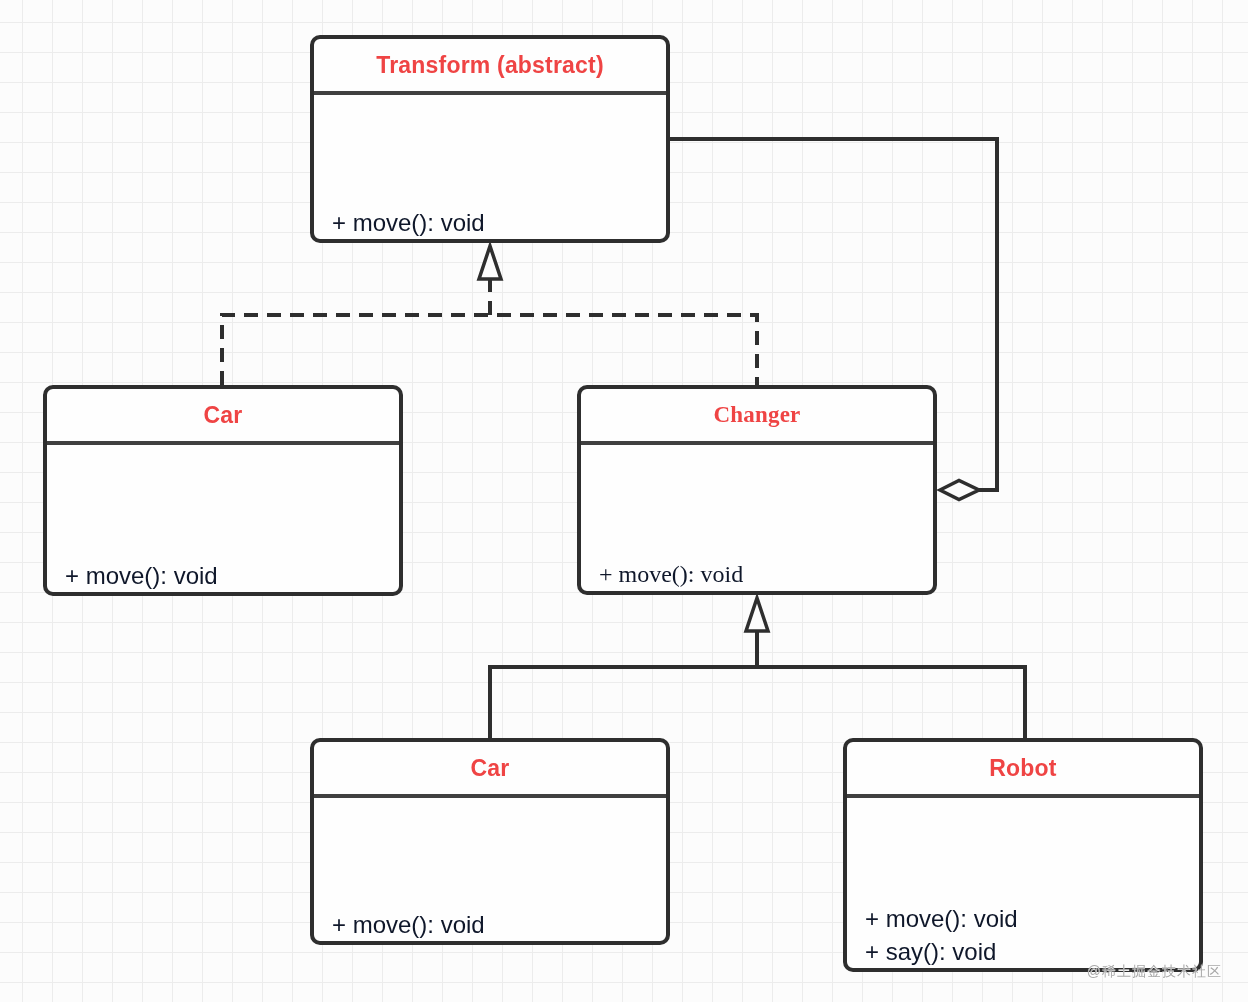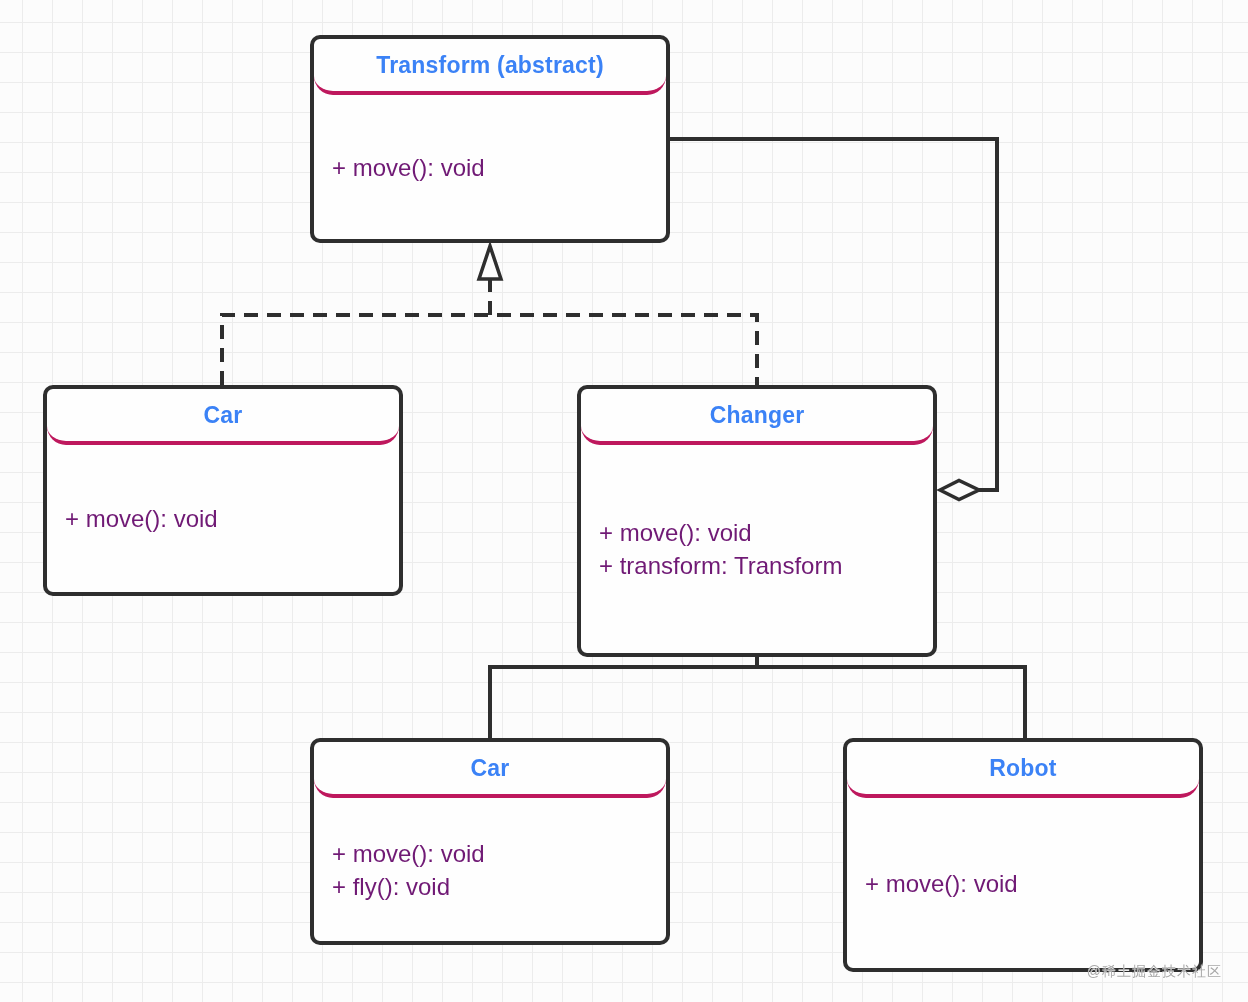--- a/index.html
+++ b/index.html
@@ -30,39 +30,38 @@
     background: #fefefe;
     border: 4px solid #2e2e2e;
     border-radius: 10px;
     display: flex;
     flex-direction: column;
     z-index: 2;
   }
   .uml-title {
     height: 56px;
     flex: 0 0 56px;
-    border-bottom: 4px solid #be185d;
+    border-bottom: 4px solid #404040;
     display: flex;
     align-items: center;
     justify-content: center;
     font-size: 23px;
     font-weight: 700;
-    color: #3b82f6;
+    color: #ef4444;
     letter-spacing: 0.2px;
-    border-radius: 19px;
   }
   .uml-body {
     flex: 1 1 auto;
     display: flex;
     flex-direction: column;
-    justify-content: center;
+    justify-content: flex-end;
     padding: 0 18px;
     font-size: 24px;
     line-height: 33px;
-    color: #701a75;
+    color: #0f172a;
   }
   .watermark {
     position: absolute;
     right: 26px;
     bottom: 21px;
     font-size: 14px;
     color: #a8a8a8;
     text-shadow: 0 1px 0 rgba(255,255,255,0.9);
     letter-spacing: 1px;
     z-index: 3;
@@ -92,38 +91,37 @@
     </div>
   </div>
 
   <div class="uml-class" style="left:43px; top:385px; width:360px; height:211px;">
     <div class="uml-title">Car</div>
     <div class="uml-body">
       <div>+ move(): void</div>
     </div>
   </div>
 
-  <div class="uml-class" style="left:577px; top:385px; width:360px; height:272px;">
+  <div class="uml-class" style="left:577px; top:385px; width:360px; height:210px;font-family:Liberation Serif, serif;">
     <div class="uml-title">Changer</div>
     <div class="uml-body">
       <div>+ move(): void</div>
-      <div>+ transform: Transform</div>
     </div>
   </div>
 
   <div class="uml-class" style="left:310px; top:738px; width:360px; height:207px;">
     <div class="uml-title">Car</div>
     <div class="uml-body">
       <div>+ move(): void</div>
-      <div>+ fly(): void</div>
     </div>
   </div>
 
   <div class="uml-class" style="left:843px; top:738px; width:360px; height:234px;">
     <div class="uml-title">Robot</div>
     <div class="uml-body">
       <div>+ move(): void</div>
+      <div>+ say(): void</div>
     </div>
   </div>
 
   <div class="watermark">@稀土掘金技术社区</div>
 
 </div>
 
 </body></html>

